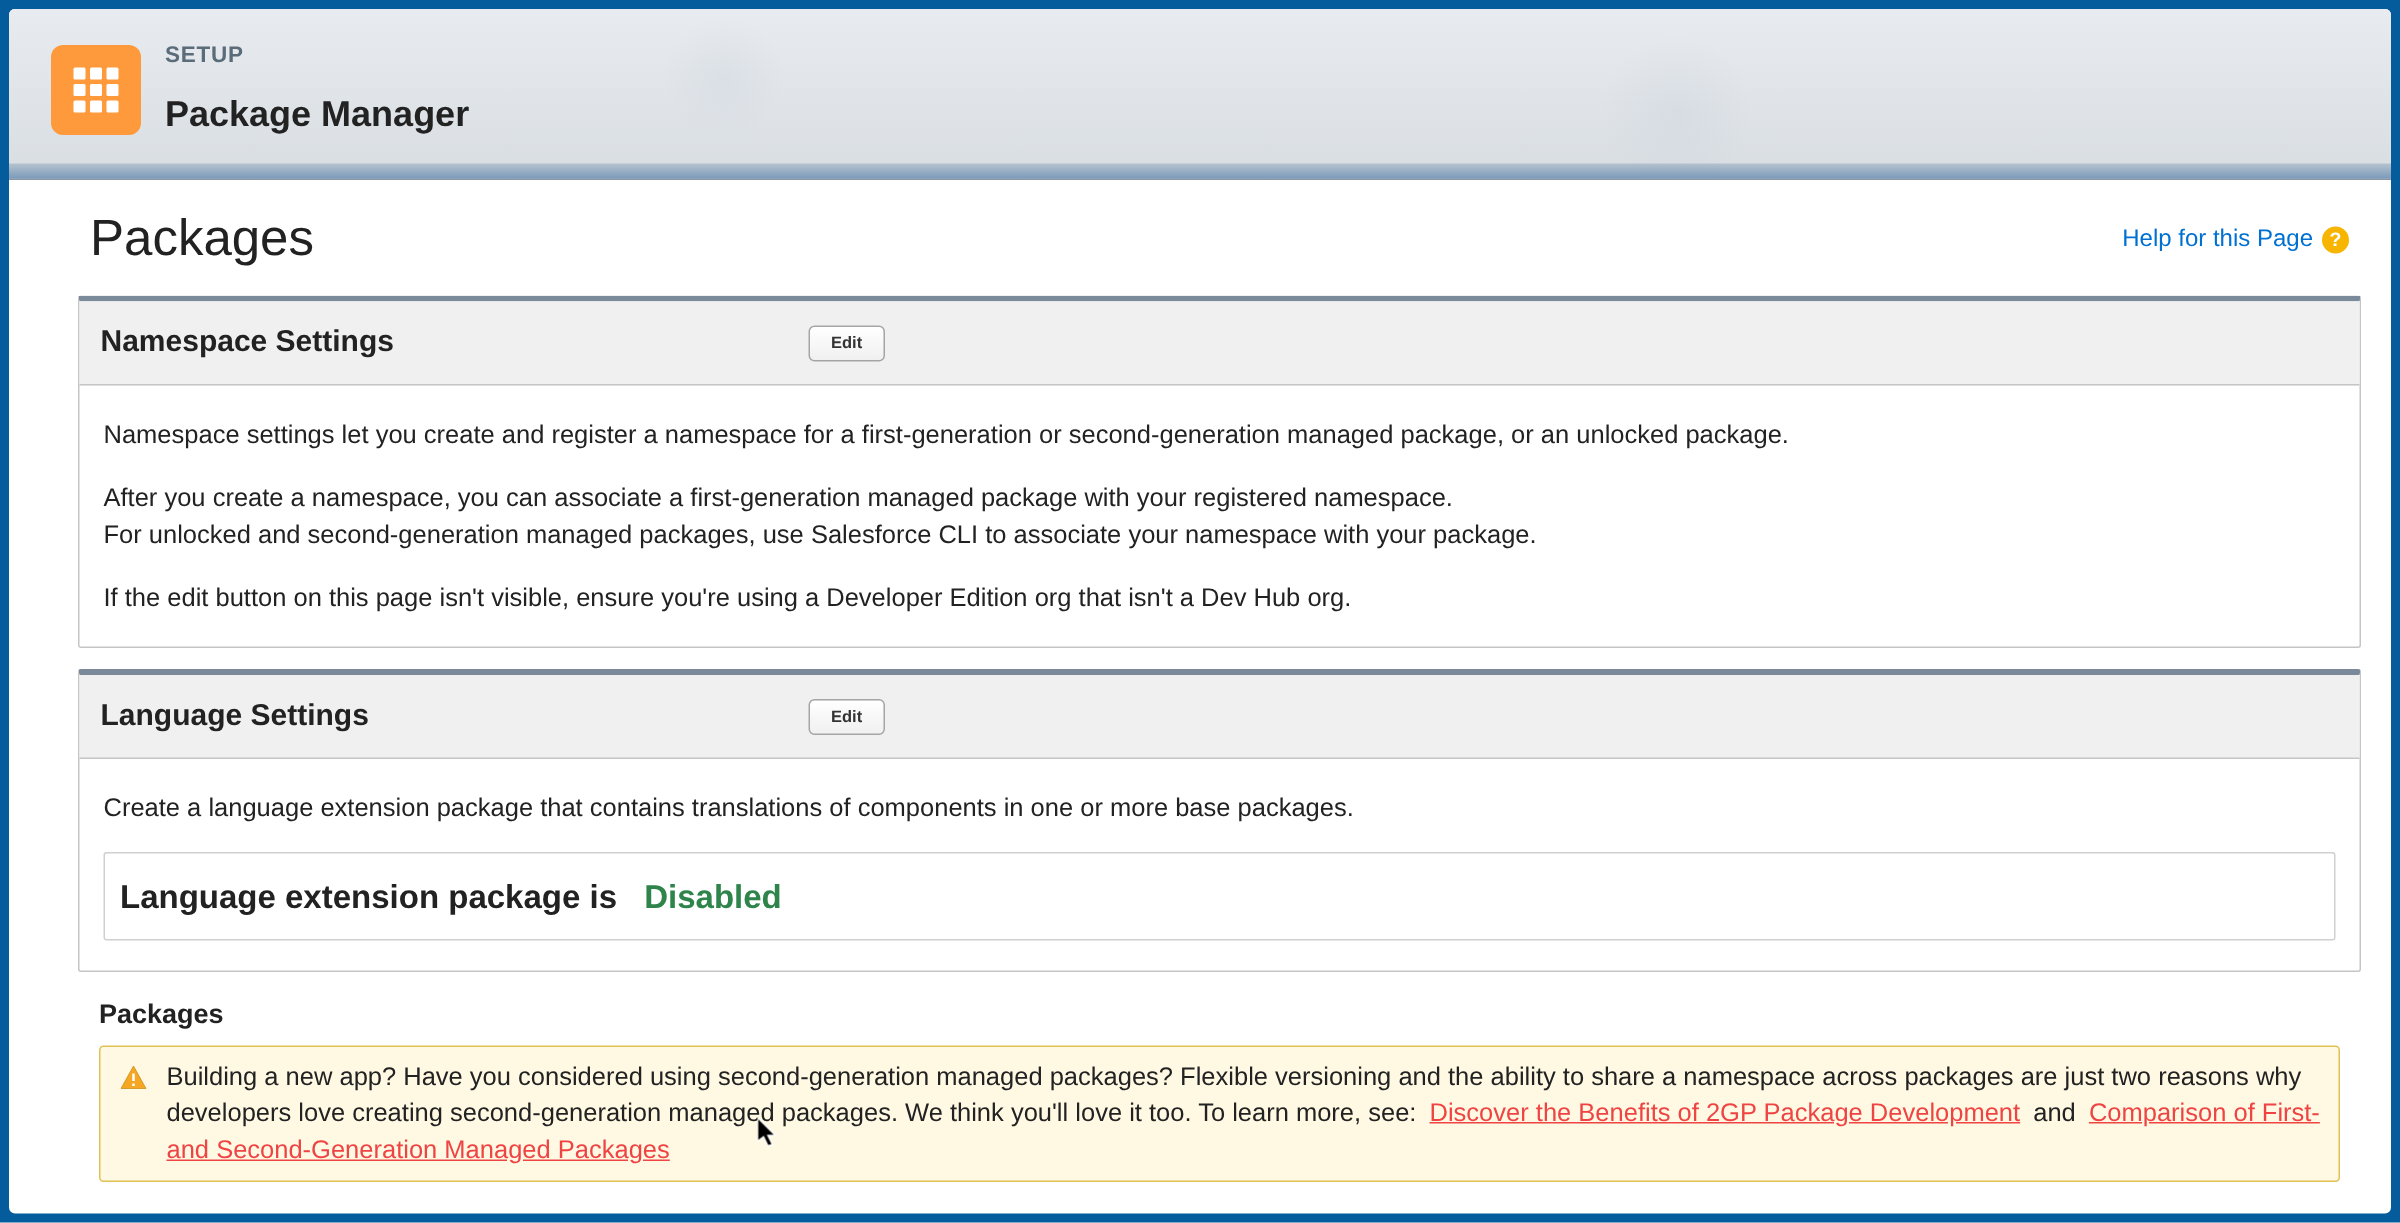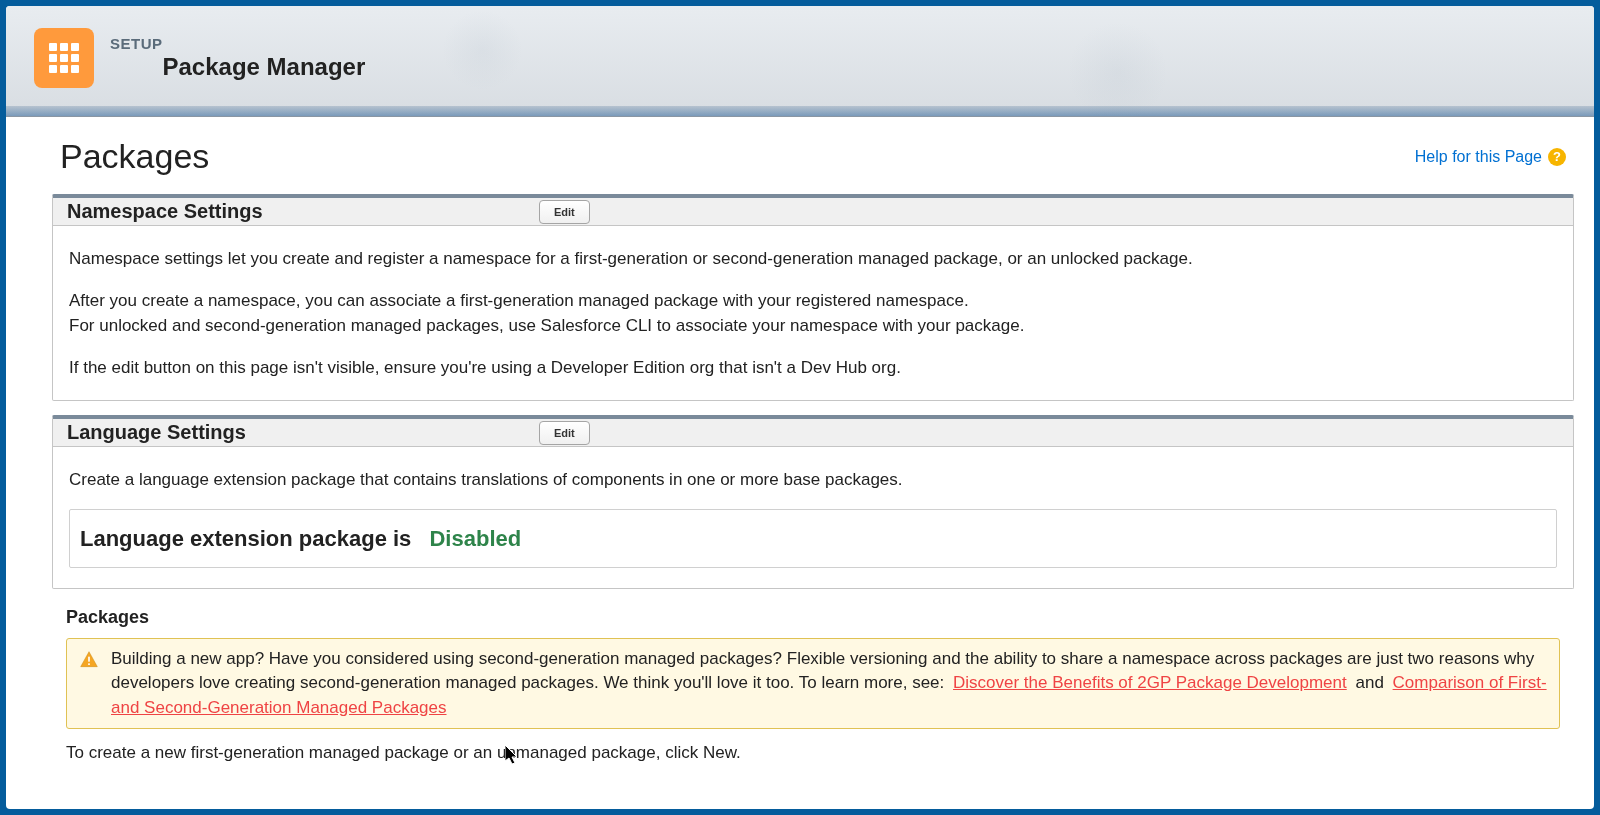--- a/index.html
+++ b/index.html
@@ -63,21 +63,21 @@
       grid-template-columns: repeat(3, 1fr);
       grid-template-rows: repeat(3, 1fr);
       gap: 3px;
     }
     .app-icon-grid span {
       background: #fff;
       border-radius: 1px;
     }
     .header-text {
       display: flex;
-      flex-direction: row;
+      flex-direction: column;
     }
     .header-setup {
       color: #5a6b7a;
       font-size: 15px;
       font-weight: 600;
       letter-spacing: 0.5px;
     }
     .header-title {
       color: #222;
       font-size: 24px;
@@ -132,21 +132,21 @@
       border-top: 4px solid #7a8a9a;
       border-radius: 2px;
       margin-bottom: 14px;
       background: #fff;
     }
     .section-header {
       background: #f0f0f0;
       border-bottom: 1px solid #c5c5c5;
       display: flex;
       align-items: center;
-      padding: 2px 14px;
+      padding: 16px 14px;
       position: relative;
     }
     .section-header-title {
       font-size: 20px;
       font-weight: 700;
       color: #222;
     }
     .section-header-btn {
       position: absolute;
       left: 486px;

